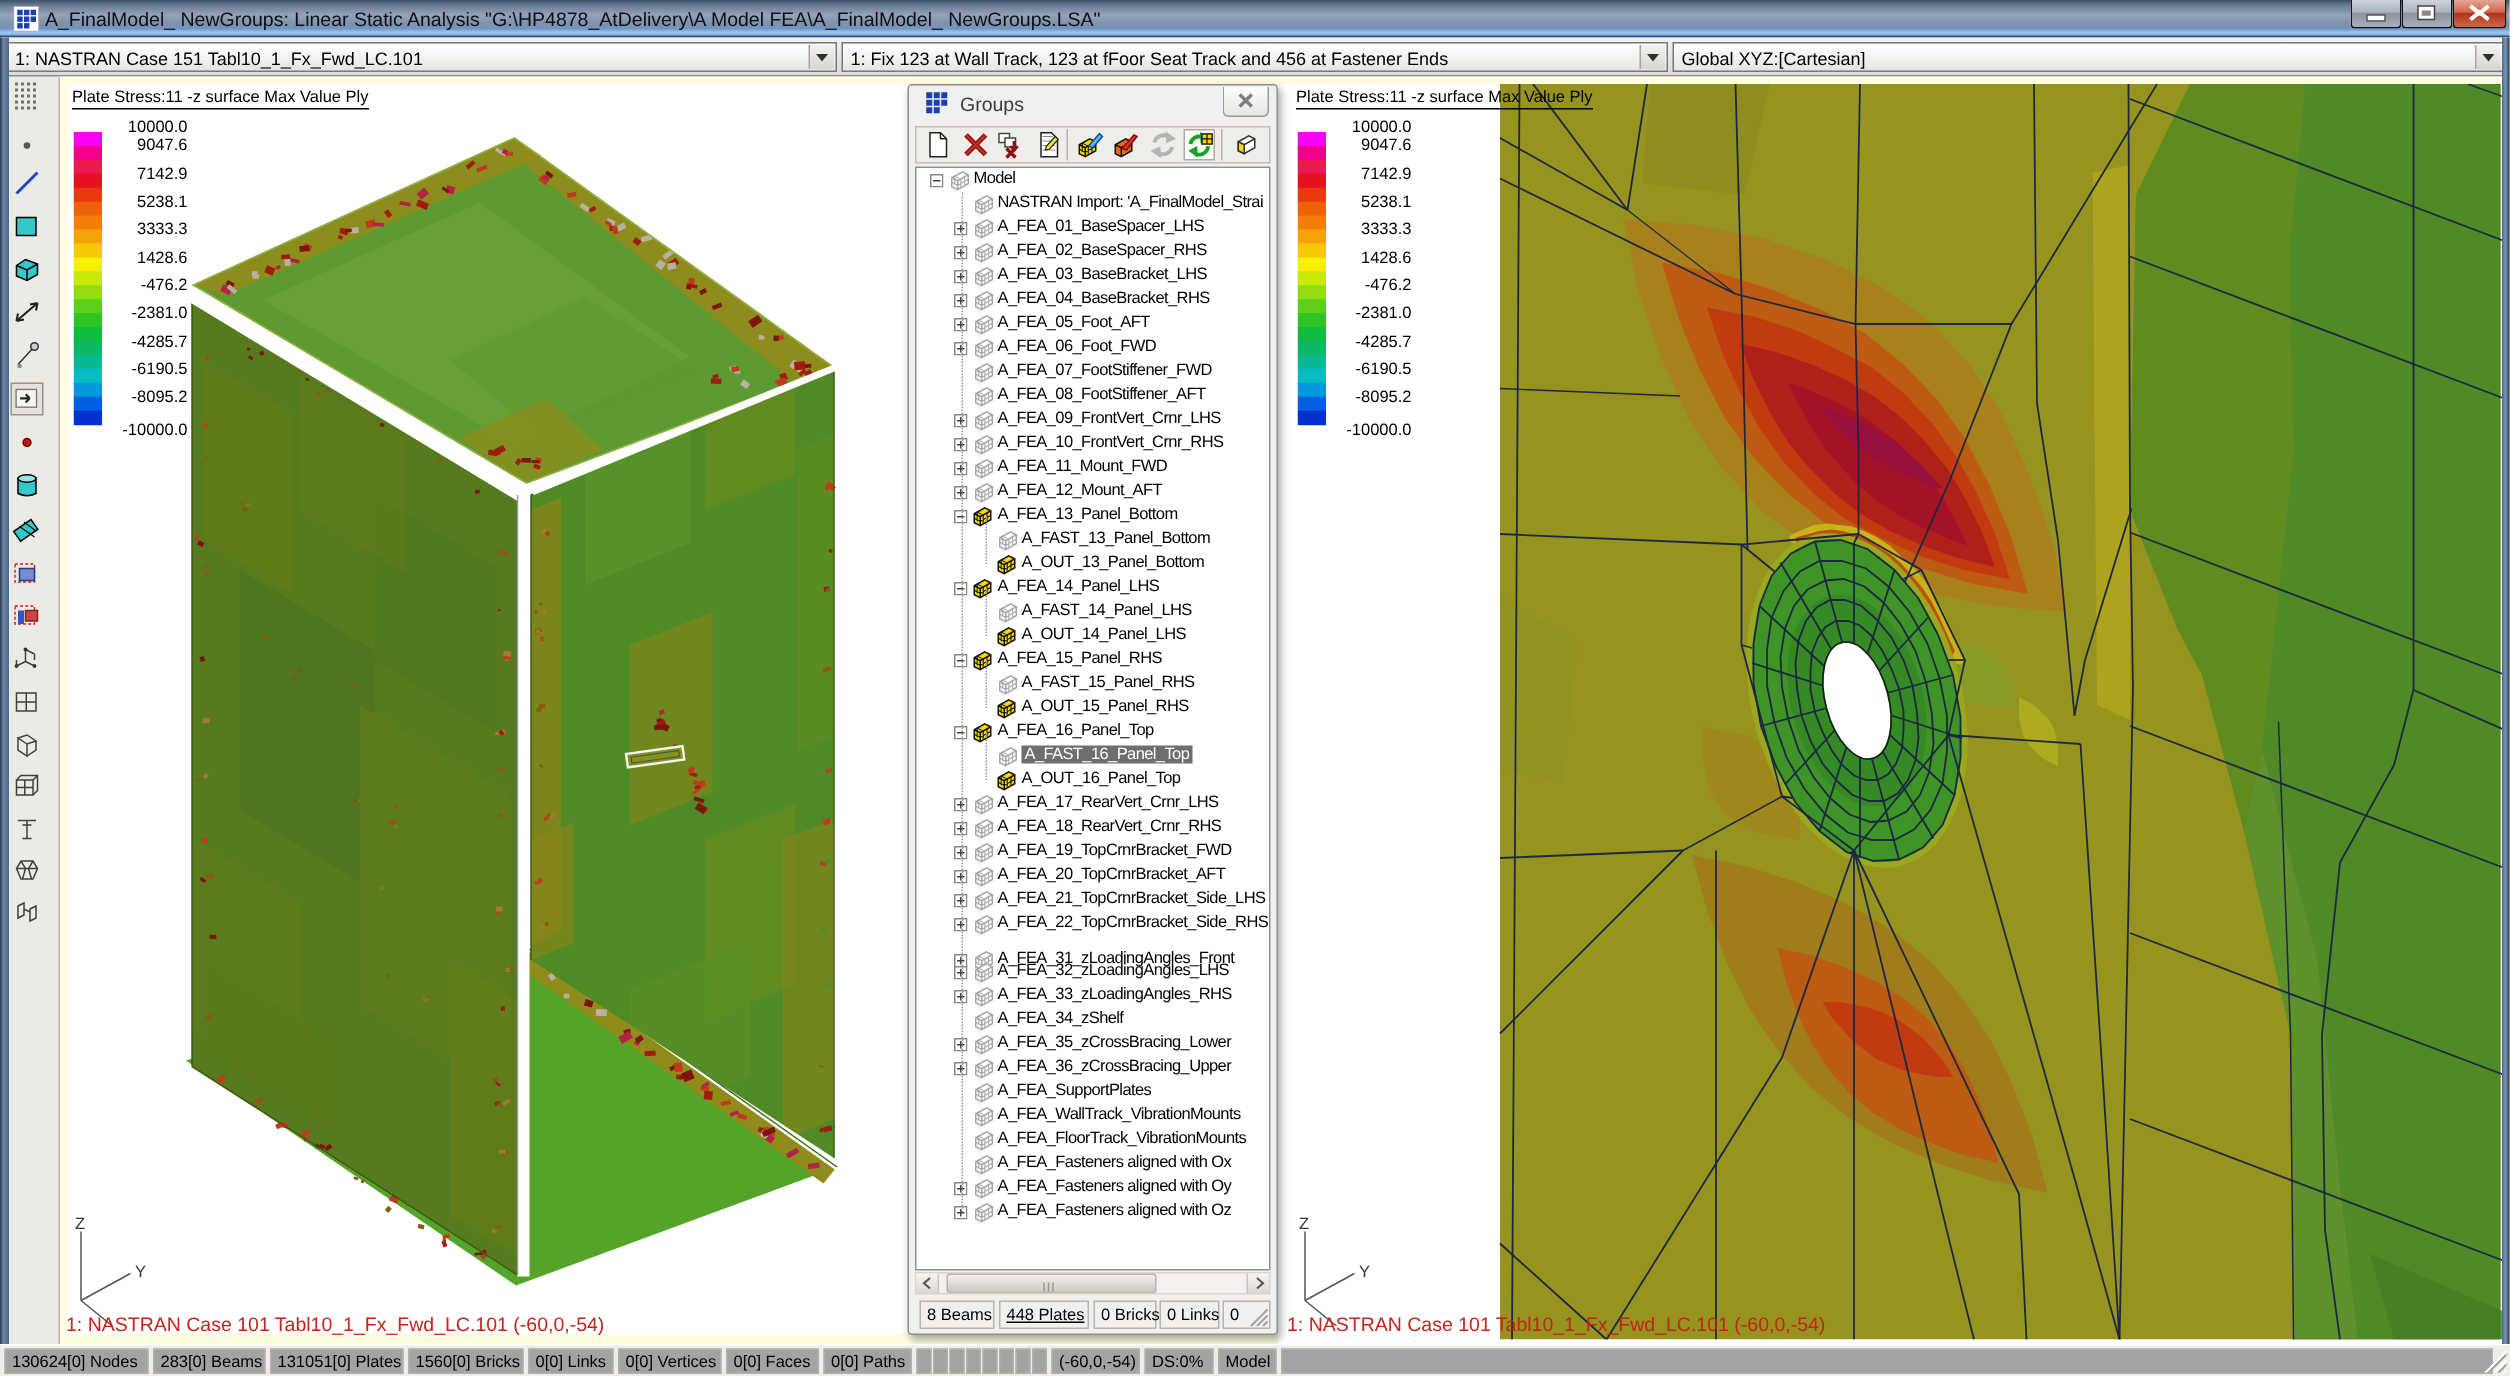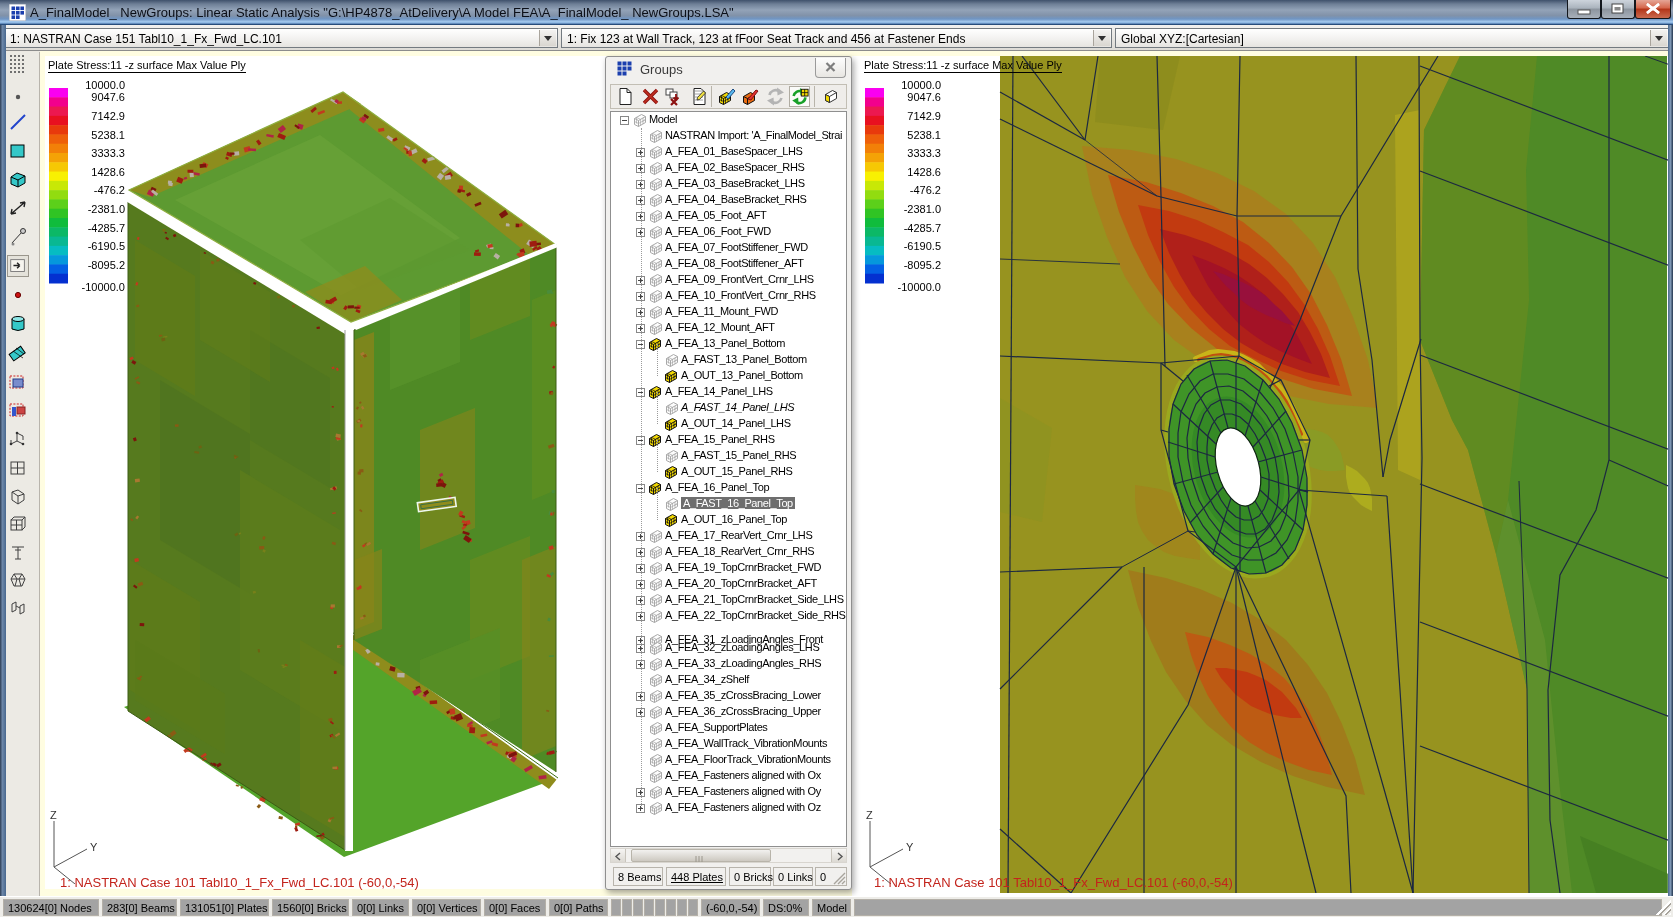--- a/index.html
+++ b/index.html
@@ -13,21 +13,21 @@
 #lborder{left:0;top:25px;width:6px;height:871px;background:linear-gradient(90deg,#2c3c52,#6d87a8 40%,#49688e);}
 #rborder{left:1668px;top:25px;width:5px;height:871px;background:linear-gradient(90deg,#49688e,#7e97b4 50%,#24364e);}
 #toolbar{left:6px;top:52px;width:34px;height:844px;background:#eceae4;border-right:1px solid #b8b4ac;}
 .tbi{left:7px;width:22px;height:22px;}
 #vframe{left:40px;top:51px;width:1628px;height:845px;background:#fffde1;}
 .vp{background:#ffffff;}
 #vp1{left:45px;top:56px;width:802px;height:833px;}
 #vp2{left:852px;top:56px;width:816px;height:840px;}
 .lg-title{font-size:11px;color:#000;border-bottom:1px solid #000;padding-bottom:1px;white-space:nowrap;}
 .lg-lab{position:absolute;font-size:11px;color:#000;white-space:nowrap;transform:translateY(-6px);}
-.redtxt{position:absolute;font-size:13px;color:#c3241c;white-space:nowrap;margin-left:16px;}
+.redtxt{position:absolute;font-size:13px;color:#c3241c;white-space:nowrap;}
 #statusbar{left:0;top:896px;width:1673px;height:21px;background:#eeede9;border-top:1px solid #ffffff;}
 .sp{position:absolute;top:2px;height:17px;border:1px solid #b4b0a8;background:#a3a3a3;font-size:11px;color:#000;white-space:nowrap;padding-left:4px;padding-top:2px;}
 #grip{position:absolute;right:2px;top:3px;width:15px;height:15px;background:
  linear-gradient(135deg,transparent 0 50%,#fff 50% 57%,#a8a49c 57% 64%,transparent 64% 71%,#fff 71% 78%,#a8a49c 78% 85%,transparent 85% 92%,#fff 92%);}
 .winbtn{position:absolute;top:0;height:19px;border:1px solid #12161c;border-top:none;}
 </style></head><body>
 <svg width="0" height="0" style="position:absolute">
     <defs>
 <g id="wcube">
         <g stroke="#a8a8a8" fill="#fdfdfd" stroke-width="1">
@@ -907,21 +907,21 @@
     </div>
     <div style="position:absolute;left:0;top:272px;width:235px;height:16px;">
       <svg style="position:absolute;left:25px;top:3.5px" width="9" height="9">
         <use href="#exp-minus"></use>
       </svg>
       <svg style="position:absolute;left:36px;top:0.5px" width="16" height="15">
         <use href="#ycube"></use>
       </svg>
       <span style="position:absolute;left:54px;top:1px;font-size:11px;color:#000;white-space:nowrap;letter-spacing:-0.4px;">A_FEA_14_Panel_LHS</span>
     </div>
-    <div style="position:absolute;left:0;top:288px;width:235px;height:16px;font-style:italic;">
+    <div style="position:absolute;left:0;top:288px;width:235px;height:16px;">
       <svg style="position:absolute;left:52px;top:0.5px" width="16" height="15">
         <use href="#wcube"></use>
       </svg>
       <span style="position:absolute;left:70px;top:1px;font-size:11px;color:#000;white-space:nowrap;letter-spacing:-0.4px;">A_FAST_14_Panel_LHS</span>
     </div>
     <div style="position:absolute;left:0;top:304px;width:235px;height:16px;">
       <svg style="position:absolute;left:52px;top:0.5px" width="16" height="15">
         <use href="#ycube"></use>
       </svg>
       <span style="position:absolute;left:70px;top:1px;font-size:11px;color:#000;white-space:nowrap;letter-spacing:-0.4px;">A_OUT_14_Panel_LHS</span>

